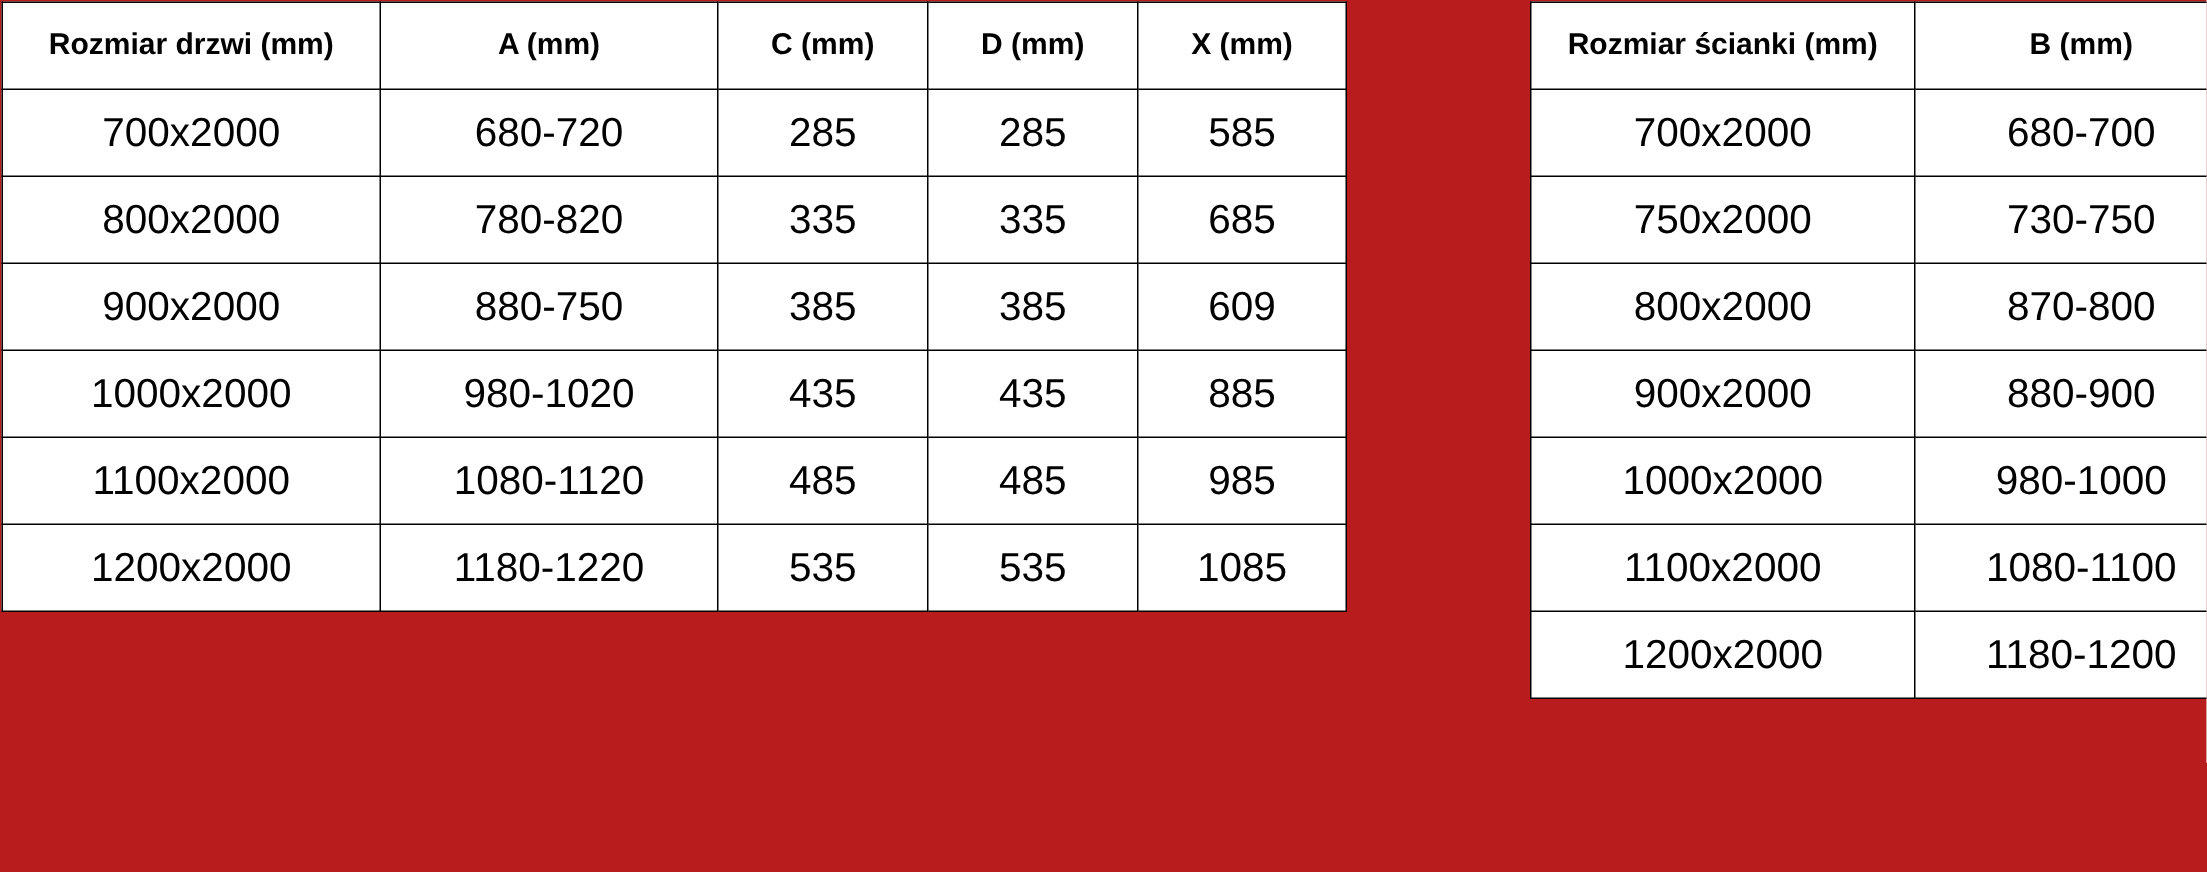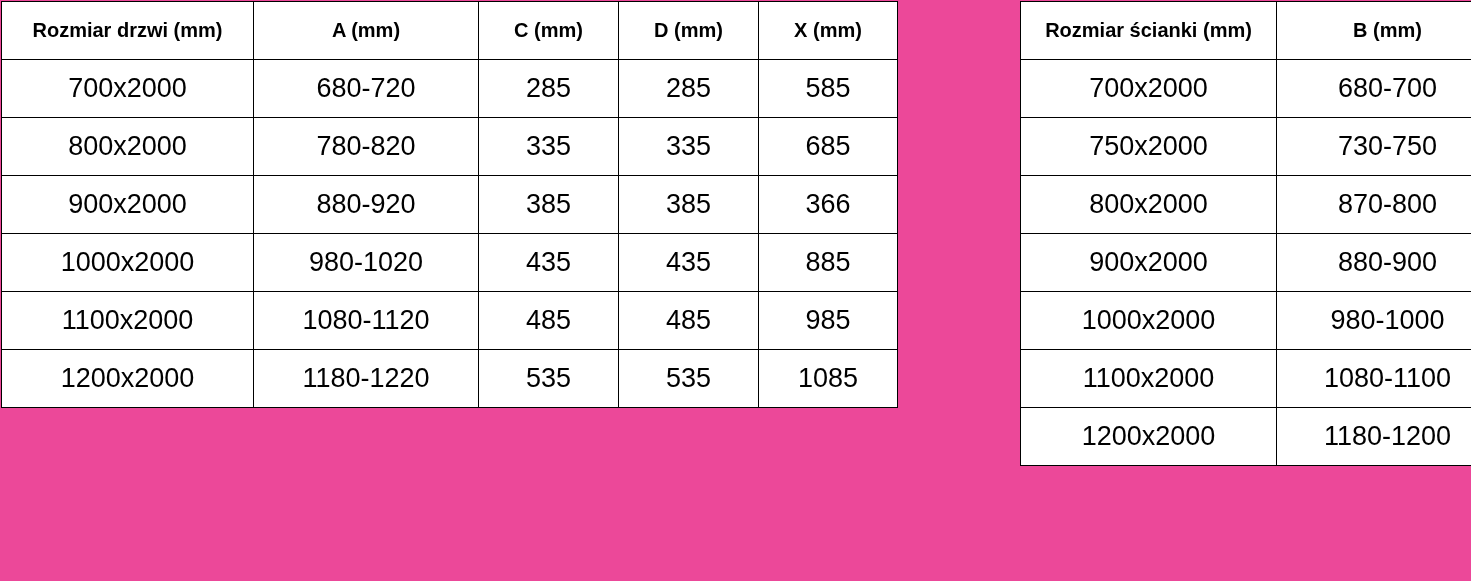--- a/index.html
+++ b/index.html
@@ -10,21 +10,21 @@
     width: 1471px;
     height: 581px;
     font-family: "Liberation Sans", sans-serif;
     color: #000000;
     overflow: hidden;
   }
   .page {
     position: relative;
     width: 1471px;
     height: 581px;
-    background: #ec4899;
+    background: #b91c1c;
   }
   table.spec-table {
     border-collapse: collapse;
     table-layout: fixed;
     position: absolute;
     top: 1px;
     background: #ffffff;
   }
   table.spec-table th,
   table.spec-table td {
@@ -78,24 +78,24 @@
         </tr>
         <tr>
           <td>800x2000</td>
           <td>780-820</td>
           <td>335</td>
           <td>335</td>
           <td>685</td>
         </tr>
         <tr>
           <td>900x2000</td>
-          <td>880-920</td>
+          <td>880-750</td>
           <td>385</td>
           <td>385</td>
-          <td>366</td>
+          <td>609</td>
         </tr>
         <tr>
           <td>1000x2000</td>
           <td>980-1020</td>
           <td>435</td>
           <td>435</td>
           <td>885</td>
         </tr>
         <tr>
           <td>1100x2000</td>

